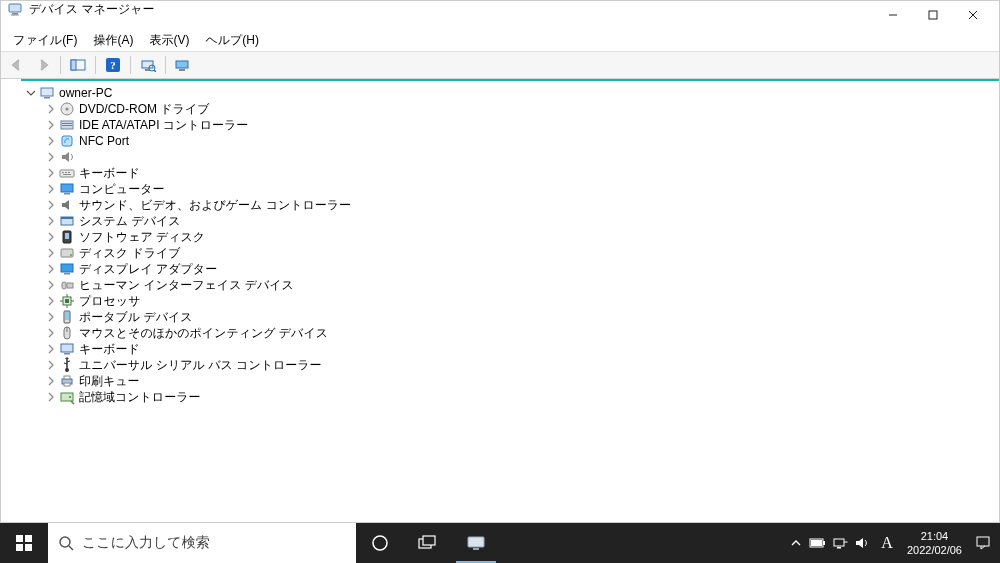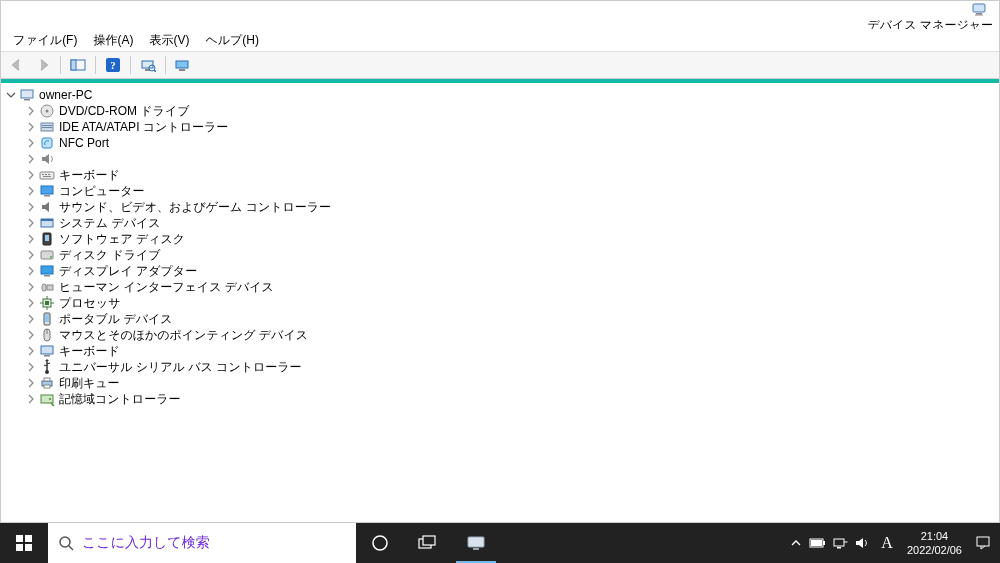--- a/index.html
+++ b/index.html
@@ -1,38 +1,38 @@
 <!DOCTYPE html>
 <html><head>
 <meta charset="utf-8">
 <style>
   * { box-sizing: border-box; margin: 0; padding: 0; }
   html, body { width: 1000px; height: 563px; font-family: "Yu Gothic UI", "Meiryo", sans-serif; font-size: 12px; overflow: hidden; background: #fff; }
   .window { display: flex; flex-direction: column; height: 523px; background: #fff; border: 1px solid #ccc; }
-  .titlebar { height: 28px; display: flex; align-items: flex-end; padding: 0 6px; background: #fff; flex-direction: column; }
+  .titlebar { height: 28px; display: flex; align-items: flex-start; padding: 0 6px; background: #fff; }
   .titlebar .t-icon { width: 16px; height: 16px; margin-right: 6px; }
   .titlebar .title { flex: 0 0 auto; font-size: 12px; }
   .titlebar .spacer { flex: 1; }
   .winbtn { width: 40px; height: 28px; display: flex; align-items: center; justify-content: center; cursor: pointer; }
   .menubar { height: 22px; display: flex; align-items: flex-end; padding: 0 4px; font-size: 12px; background: #fff; }
   .menubar .menu-item { padding: 2px 8px; cursor: default; }
   .toolbar { height: 28px; display: flex; align-items: center; padding: 2px 4px; gap: 2px; border-top: 1px solid #e0e0e0; border-bottom: 1px solid #d0d0d0; background: #f6f6f6; }
   .tb-btn { width: 24px; height: 22px; display: flex; align-items: center; justify-content: center; border: 1px solid transparent; cursor: default; }
   .tb-sep { width: 1px; height: 18px; background: #ccc; margin: 0 3px; }
-  .tree-pane { flex: 1; overflow: auto; padding: 4px 2px; border-top: 4px solid #14b8a6; background: #fff; }
+  .tree-pane { flex: 1; overflow: auto; padding: 4px 2px; border-top: 2px solid #14b8a6; background: #fff; margin-left: 20px; }
   .tree-row { display: flex; align-items: center; height: 16px; line-height: 16px; font-size: 12px; white-space: nowrap; cursor: default; }
   .expander { width: 12px; height: 12px; margin-right: 2px; display: flex; align-items: center; justify-content: center; color: #666; font-size: 10px;}
   .dev-icon { width: 16px; height: 16px; margin-right: 4px; display:flex; align-items:center; justify-content:center; }
   .root-row { padding-left: 2px; }
   .child-row { padding-left: 22px; }
   .root-row .label, .child-row .label { padding-left: 0; }
   
   .taskbar { position: absolute; left:0; right:0; bottom:0; height: 40px; background: #222; display: flex; align-items: stretch; color: #fff; }
   .tb-start { width: 48px; display:flex; align-items:center; justify-content:center; }
-  .tb-search { width: 308px; background: #fff; color: #6d28d9; display:flex; align-items:center; padding: 0 10px; font-size: 14px; gap:8px; }
+  .tb-search { width: 308px; background: #fff; color: #404040; display:flex; align-items:center; padding: 0 10px; font-size: 14px; gap:8px; }
   .tb-icon { width: 48px; display:flex; align-items:center; justify-content:center; position: relative; }
   .tb-icon.active::after { content:""; position:absolute; left:4px; right:4px; bottom:0; height:2px; background:#76b9ed; }
   .tb-tray { margin-left: auto; display:flex; align-items:center; padding: 0 2px; font-size: 11px; }
   .tray-ic { width: 22px; height:40px; display:flex; align-items:center; justify-content:center; }
   .tray-clock { text-align:center; line-height:14px; padding: 0 6px; font-size: 11px; }
   .tray-action { width: 30px; display:flex; align-items:center; justify-content:center; }
   .ime { width:28px; font-size:16px; font-family: serif; display:flex; align-items:center; justify-content:center;}
   svg { display:block; }
 </style>
 </head>

